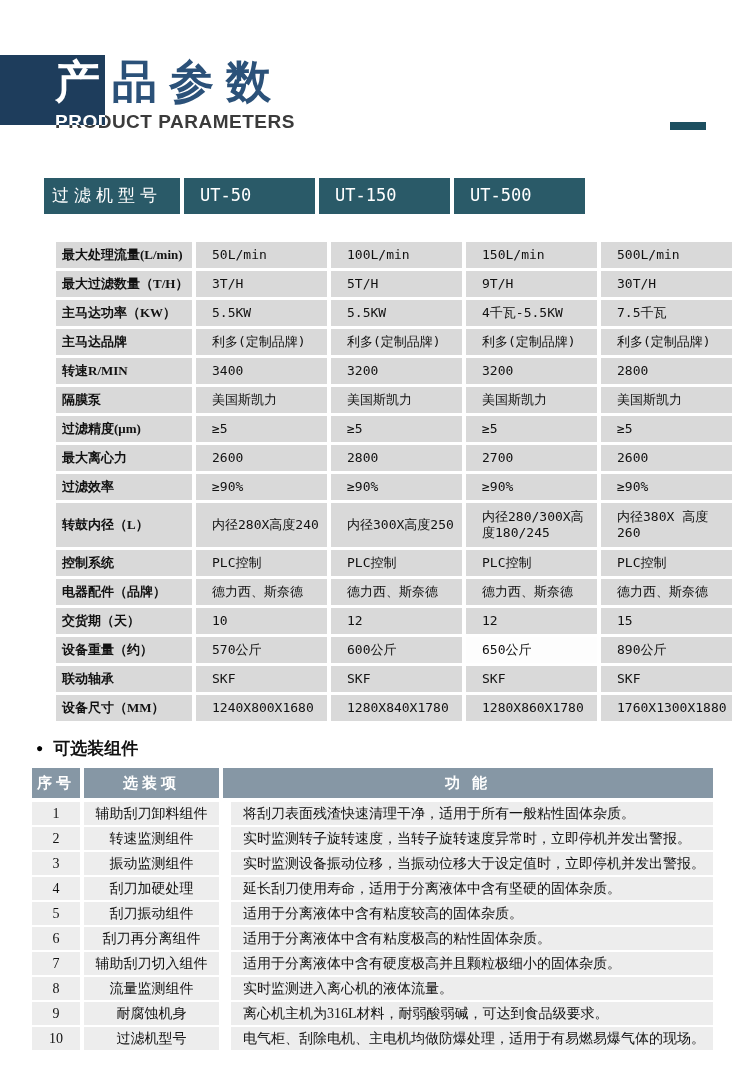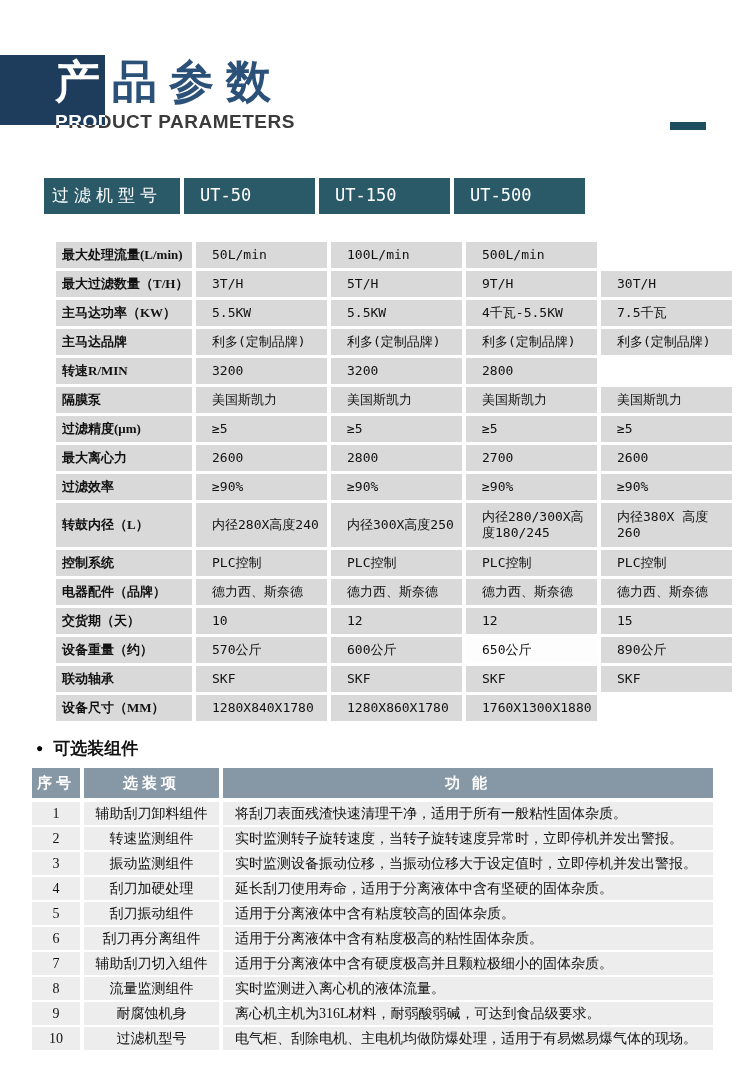--- a/index.html
+++ b/index.html
@@ -71,21 +71,21 @@
   .ocell{
     display:flex;align-items:center;justify-content:center;
     background:var(--options-row-bg);font-size:14px;
     font-family:"Liberation Serif","DejaVu Serif",serif;
   }
   .opt-row.header .ocell{
     background:var(--options-header-bg);color:#ffffff;font-weight:bold;
     font-size:15px;letter-spacing:4px;
     font-family:"Liberation Sans","DejaVu Sans",sans-serif;
   }
-  .ocell.opt-desc{justify-content:flex-start;padding-left:12px;padding-right:6px;}
+  .ocell.opt-desc{justify-content:flex-start;padding-left:12px;padding-right:6px;margin-left:8px;}
 </style>
 </head>
 <body>
 
 <div class="hero">
   <div class="hero-text">
     <div class="hero-title">产品参数</div>
     <div class="hero-sub">PRODUCT PARAMETERS</div>
   </div>
   <div class="hero-box">
@@ -102,20 +102,21 @@
     <div class="cell hcell label-h">过滤机型号</div>
     <div class="cell hcell">UT-50</div>
     <div class="cell hcell">UT-150</div>
     <div class="cell hcell">UT-500</div>
   </div>
   <div class="spec-table" style="margin-left:0;margin-top:24px;">
       <div class="spec-row">
         <div class="cell label-cell">最大处理流量(L/min)</div>
         <div class="cell value-cell">50L/min</div>
         <div class="cell value-cell">100L/min</div>
+        <div class="cell value-cell">150L/min</div>
         <div class="cell value-cell">500L/min</div>
       </div>
       <div class="spec-row">
         <div class="cell label-cell">最大过滤数量（T/H）</div>
         <div class="cell value-cell">3T/H</div>
         <div class="cell value-cell">5T/H</div>
         <div class="cell value-cell">9T/H</div>
         <div class="cell value-cell">30T/H</div>
       </div>
       <div class="spec-row">
@@ -127,20 +128,21 @@
       </div>
       <div class="spec-row">
         <div class="cell label-cell">主马达品牌</div>
         <div class="cell value-cell">利多(定制品牌)</div>
         <div class="cell value-cell">利多(定制品牌)</div>
         <div class="cell value-cell">利多(定制品牌)</div>
         <div class="cell value-cell">利多(定制品牌)</div>
       </div>
       <div class="spec-row">
         <div class="cell label-cell">转速R/MIN</div>
+        <div class="cell value-cell">3400</div>
         <div class="cell value-cell">3200</div>
         <div class="cell value-cell">3200</div>
         <div class="cell value-cell">2800</div>
       </div>
       <div class="spec-row">
         <div class="cell label-cell">隔膜泵</div>
         <div class="cell value-cell">美国斯凯力</div>
         <div class="cell value-cell">美国斯凯力</div>
         <div class="cell value-cell">美国斯凯力</div>
         <div class="cell value-cell">美国斯凯力</div>
@@ -203,20 +205,21 @@
       </div>
       <div class="spec-row">
         <div class="cell label-cell">联动轴承</div>
         <div class="cell value-cell">SKF</div>
         <div class="cell value-cell">SKF</div>
         <div class="cell value-cell">SKF</div>
         <div class="cell value-cell">SKF</div>
       </div>
       <div class="spec-row">
         <div class="cell label-cell">设备尺寸（MM）</div>
+        <div class="cell value-cell">1240X800X1680</div>
         <div class="cell value-cell">1280X840X1780</div>
         <div class="cell value-cell">1280X860X1780</div>
         <div class="cell value-cell">1760X1300X1880</div>
       </div>
     </div>
 </div>
 
 <div class="section-head">
   <span class="bullet">●</span>
   <span>可选装组件</span>

